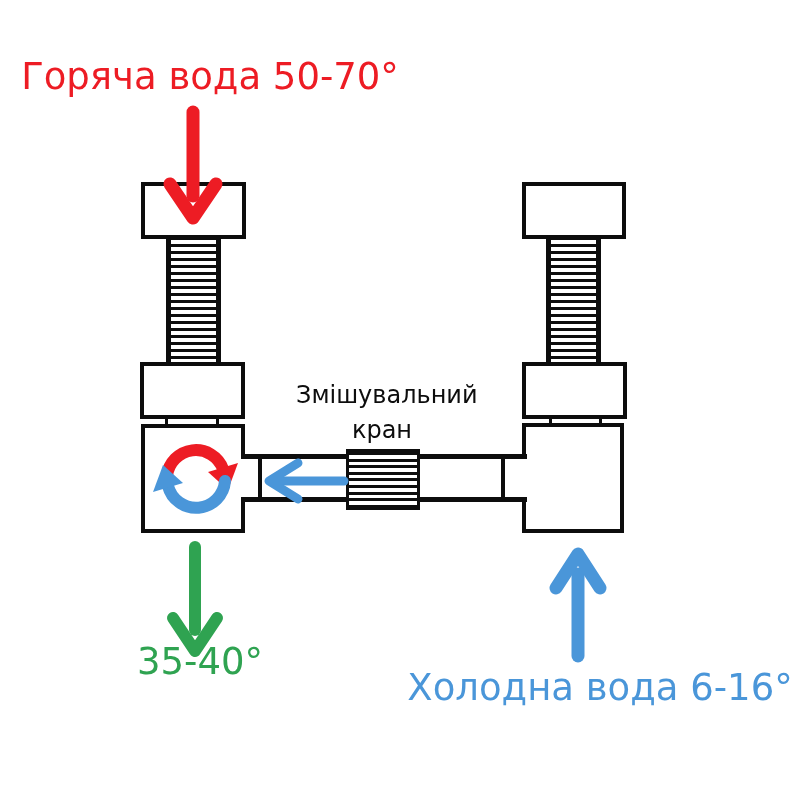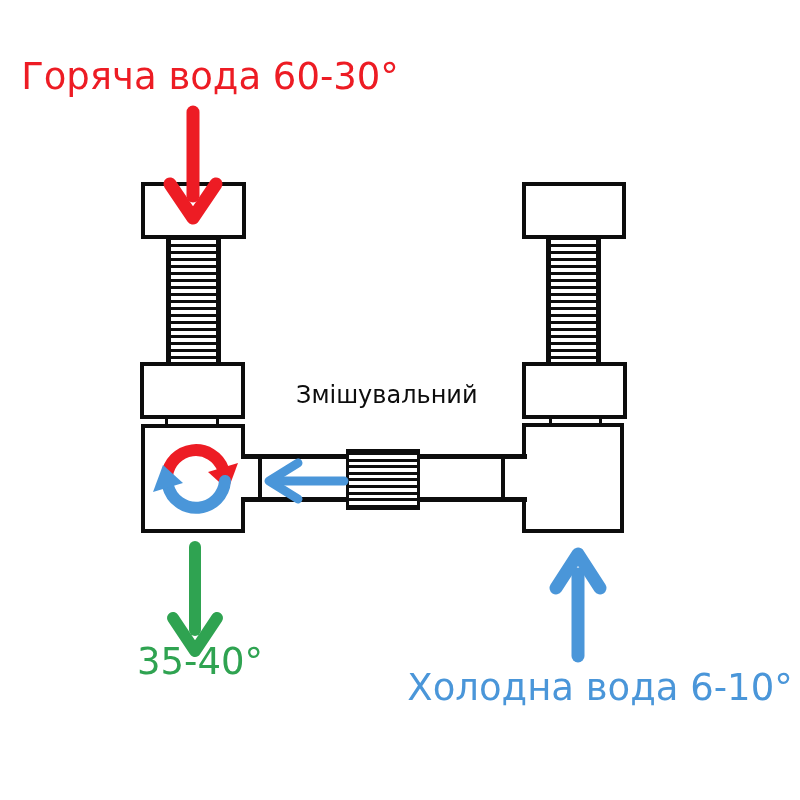--- a/index.html
+++ b/index.html
@@ -37,29 +37,30 @@
   .stroke-mixed{stroke:var(--mixed);fill:none;}
   .fill-hot{fill:var(--hot);stroke:none;}
   .fill-cold{fill:var(--cold);stroke:none;}
   .z1{z-index:1}.z2{z-index:2}.z3{z-index:3}.z4{z-index:4}.z5{z-index:5}
 </style>
 </head>
 <body>
 
 <div class="scene">
 
-  <div class="label hot-text abs" style="left:20px;top:55px;width:380px;">Горяча вода 60-30°</div>
+  <div class="label hot-text abs" style="left:20px;top:55px;width:380px;">Горяча вода 50-70°</div>
 
   <div class="label small line-text abs" style="left:296px;top:378px;width:172px;">
     <div>Змішувальний</div>
+    <div>кран</div>
   </div>
 
   <div class="label mixed-text abs" style="left:130px;top:640px;width:140px;">35-40°</div>
 
-  <div class="label cold-text abs" style="left:406px;top:666px;width:388px;">Холодна вода 6-10°</div>
+  <div class="label cold-text abs" style="left:406px;top:666px;width:388px;">Холодна вода 6-16°</div>
 
   <div class="abs thread-v z1" style="left:166px;top:237px;width:55px;height:127px;"></div>
   <div class="abs fitting z2" style="left:141px;top:182px;width:105px;height:57px;"></div>
   <div class="abs fitting z2" style="left:140px;top:362px;width:105px;height:57px;"></div>
   <div class="abs tick z1" style="left:165px;top:419px;width:3px;height:6px;"></div>
   <div class="abs tick z1" style="left:216px;top:419px;width:3px;height:6px;"></div>
   <div class="abs fitting z2" style="left:141px;top:424px;width:104px;height:109px;"></div>
 
   <div class="abs thread-v z1" style="left:546px;top:237px;width:55px;height:127px;"></div>
   <div class="abs fitting z2" style="left:522px;top:182px;width:104px;height:57px;"></div>

